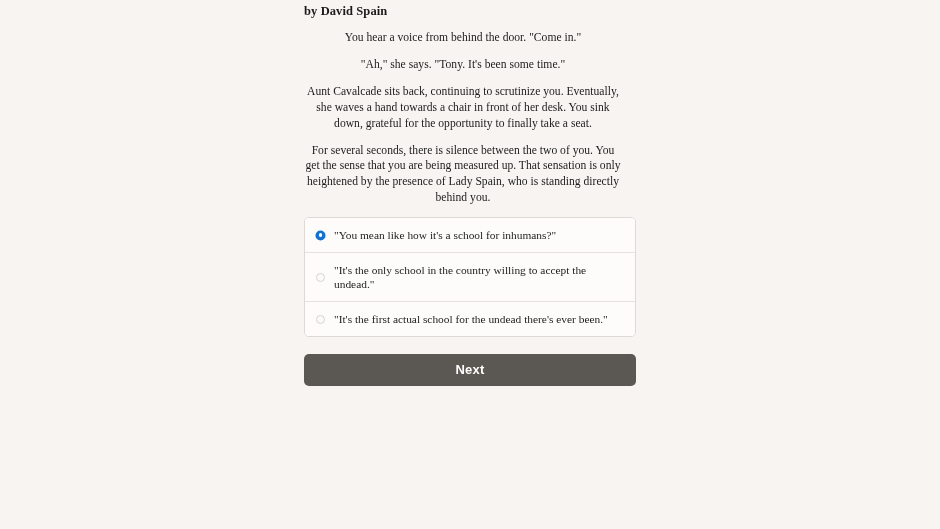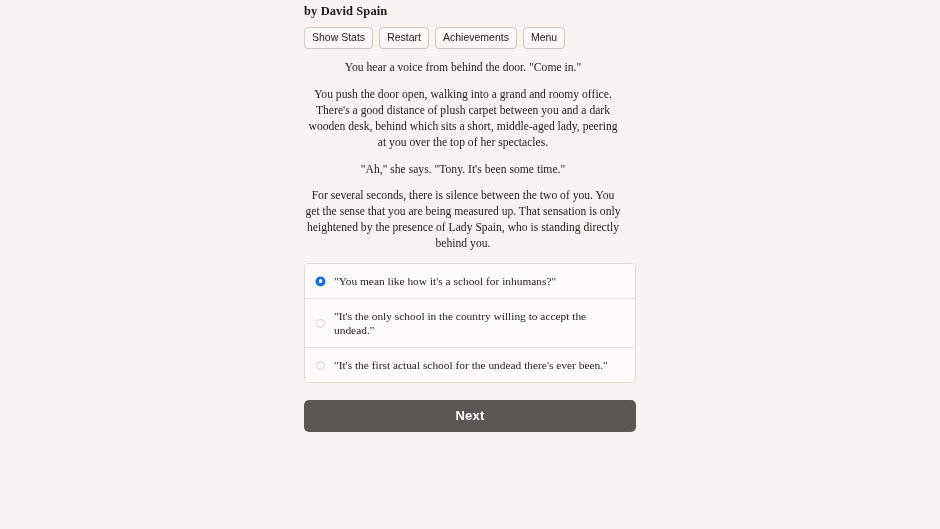--- a/index.html
+++ b/index.html
@@ -139,31 +139,25 @@
   }
 </style>
 </head>
 <body>
 
 <div class="page">
   <div class="content">
 
     <div class="byline">by David Spain</div>
 
-    <div class="toolbar">
-      <button class="tool-btn">Show Stats</button>
-      <button class="tool-btn">Restart</button>
-      <button class="tool-btn">Achievements</button>
-      <button class="tool-btn">Menu</button>
-    </div>
 
     <div class="story">
       <p class="para">You hear a voice from behind the door. "Come in."</p>
-      <p class="para">You push the door open, walking into a grand and roomy office. There's a good distance of plush carpet between you and a dark wooden desk, behind which sits a short, middle-aged lady, peering at you over the top of her spectacles.</p>
       <p class="para">"Ah," she says. "Tony. It's been some time."</p>
+      <p class="para">Aunt Cavalcade sits back, continuing to scrutinize you. Eventually, she waves a hand towards a chair in front of her desk. You sink down, grateful for the opportunity to finally take a seat.</p>
       <p class="para">For several seconds, there is silence between the two of you. You get the sense that you are being measured up. That sensation is only heightened by the presence of Lady Spain, who is standing directly behind you.</p>
     </div>
 
     <div class="options">
       <div class="option-row">
         <span class="radio selected"></span>
         <span class="option-label">"You mean like how it's a school for inhumans?"</span>
       </div>
       <div class="option-row">
         <span class="radio"></span>

